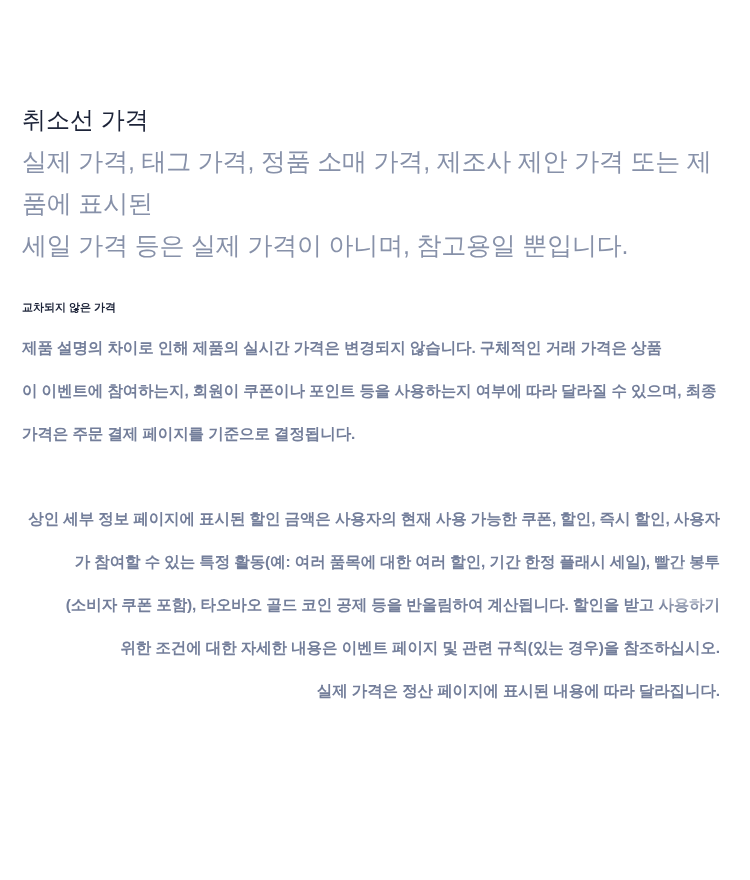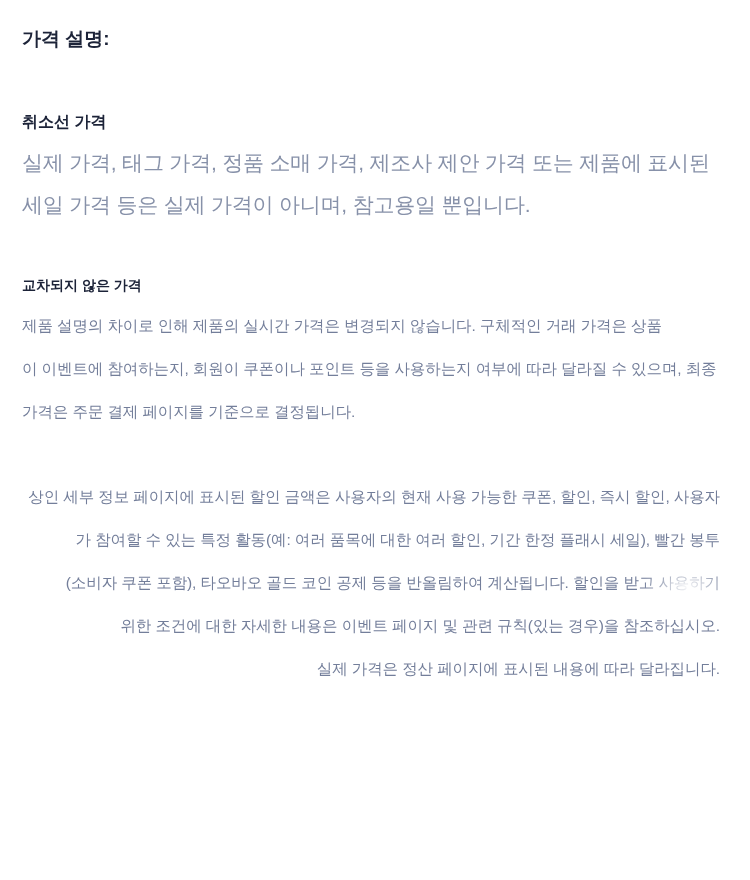--- a/index.html
+++ b/index.html
@@ -22,48 +22,48 @@
   }
 
   .page-title {
     font-size: 19px;
     font-weight: 700;
     line-height: 22px;
     color: var(--heading);
   }
 
   .section-heading {
-    margin-top: 60px;
-    font-size: 16px;
-    font-weight: 700;
+    margin-top: 80px;
+    font-size: 24px;
+    font-weight: 400;
     line-height: 24px;
     color: var(--heading);
   }
 
   .lead-paragraph {
     margin-top: 8px;
-    font-size: 21px;
+    font-size: 25px;
     font-weight: 400;
     line-height: 42px;
     color: var(--lead-text);
     white-space: pre-line;
     letter-spacing: -0.2px;
   }
 
   .subsection-heading {
-    margin-top: 50px;
-    font-size: 14px;
+    margin-top: 32px;
+    font-size: 11px;
     font-weight: 700;
     line-height: 18px;
     color: var(--heading);
   }
 
   .body-paragraph {
     font-size: 15.5px;
-    font-weight: 400;
+    font-weight: 700;
     line-height: 43px;
     color: var(--body-text);
     white-space: pre-line;
     letter-spacing: -0.1px;
   }
   .body-paragraph.p1 { margin-top: 10px; }
   .body-paragraph.p2 { margin-top: 42px; text-align: right; }
   .body-paragraph.p3 { margin-top: 34px; }
 
   .glare-overlay {
@@ -74,21 +74,20 @@
     height: 50px;
     background: radial-gradient(closest-side, rgba(255,255,255,0.95), rgba(255,255,255,0));
     pointer-events: none;
   }
 </style>
 </head>
 <body>
 
 <div class="page">
 
-  <h1 class="page-title">가격 설명:</h1>
 
   <h2 class="section-heading">취소선 가격</h2>
 
   <p class="lead-paragraph">실제 가격, 태그 가격, 정품 소매 가격, 제조사 제안 가격 또는 제품에 표시된
 세일 가격 등은 실제 가격이 아니며, 참고용일 뿐입니다.</p>
 
   <h3 class="subsection-heading">교차되지 않은 가격</h3>
 
   <p class="body-paragraph p1">제품 설명의 차이로 인해 제품의 실시간 가격은 변경되지 않습니다. 구체적인 거래 가격은 상품
 이 이벤트에 참여하는지, 회원이 쿠폰이나 포인트 등을 사용하는지 여부에 따라 달라질 수 있으며, 최종

